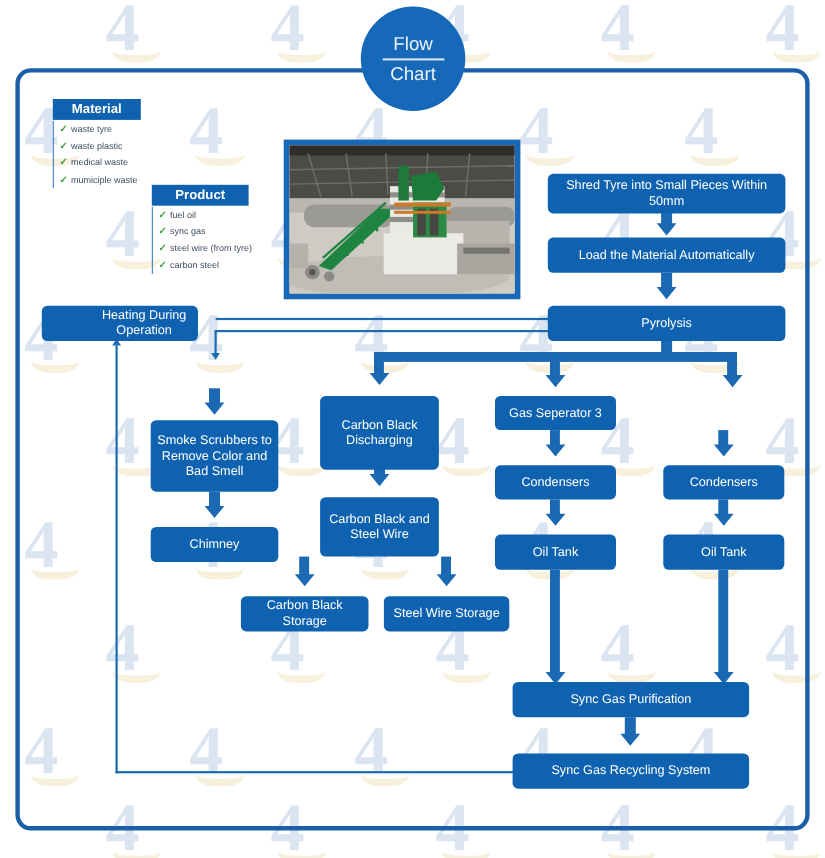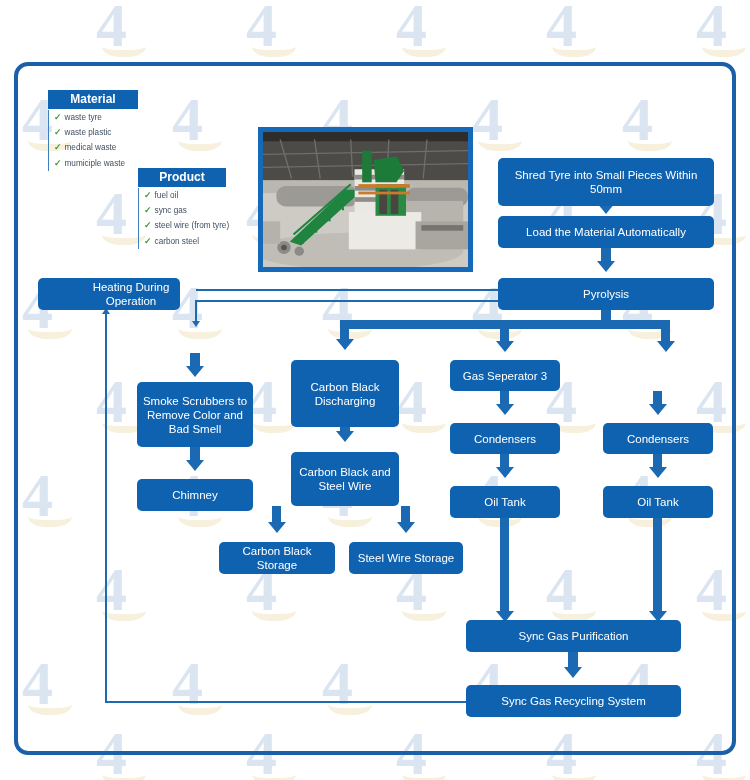--- a/index.html
+++ b/index.html
@@ -109,22 +109,27 @@
   <div class="wm" style="left:472px;top:652px;">4</div>
   <div class="wm" style="left:622px;top:652px;">4</div>
   <div class="wm" style="left:96px;top:722px;">4</div>
   <div class="wm" style="left:246px;top:722px;">4</div>
   <div class="wm" style="left:396px;top:722px;">4</div>
   <div class="wm" style="left:546px;top:722px;">4</div>
   <div class="wm" style="left:696px;top:722px;">4</div>
 
   <div id="frame"></div>
 
-
-  <div class="cardhdr" style="left:48px;top:90px;width:90px;">Material</div>
+  <div id="badge">
+    <div class="bl">Flow</div>
+    <div class="rule"></div>
+    <div class="bl">Chart</div>
+  </div>
+
+  <div class="cardhdr" style="left:48px;top:90px;width:80px;">Material</div>
   <div class="cardlist" style="left:48px;top:110px;width:96px;">
     <ul>
       <li><span class="ck">✓</span><span>waste tyre</span></li>
       <li><span class="ck">✓</span><span>waste plastic</span></li>
       <li><span class="ck">✓</span><span>medical waste</span></li>
       <li><span class="ck">✓</span><span>mumiciple waste</span></li>
     </ul>
   </div>
 
   <div class="cardhdr" style="left:138px;top:168px;width:88px;">Product</div>
@@ -236,21 +241,21 @@
   <div class="ln" style="left:653px;top:518px;width:9px;height:94px;"></div>
   <div class="arrow adown" style="left:648.5px;top:611px;"></div>
 
   <div class="ln" style="left:568px;top:652px;width:10px;height:16px;"></div>
   <div class="arrow adown" style="left:564px;top:667px;"></div>
 
   <div class="ln thin" style="left:105px;top:701px;width:362px;height:2px;"></div>
   <div class="ln thin" style="left:105px;top:314px;width:2px;height:389px;"></div>
   <div class="arrow aup-sm" style="left:101.5px;top:308px;"></div>
 
-  <div class="box" style="left:498px;top:158px;width:216px;height:48px;">Shred Tyre into Small Pieces Within 50mm</div>
+  <div class="box" style="left:498px;top:158px;width:216px;height:36px;">Shred Tyre into Small Pieces Within 50mm</div>
 
   <div class="box" style="left:498px;top:216px;width:216px;height:32px;">Load the Material Automatically</div>
 
   <div class="box" style="left:498px;top:278px;width:216px;height:32px;">Pyrolysis</div>
 
   <div class="box" style="left:38px;top:278px;width:142px;height:32px;padding-left:48px;">Heating During Operation</div>
 
 
   <div class="box" style="left:137px;top:382px;width:116px;height:65px;">Smoke Scrubbers to Remove Color and Bad Smell</div>
 

